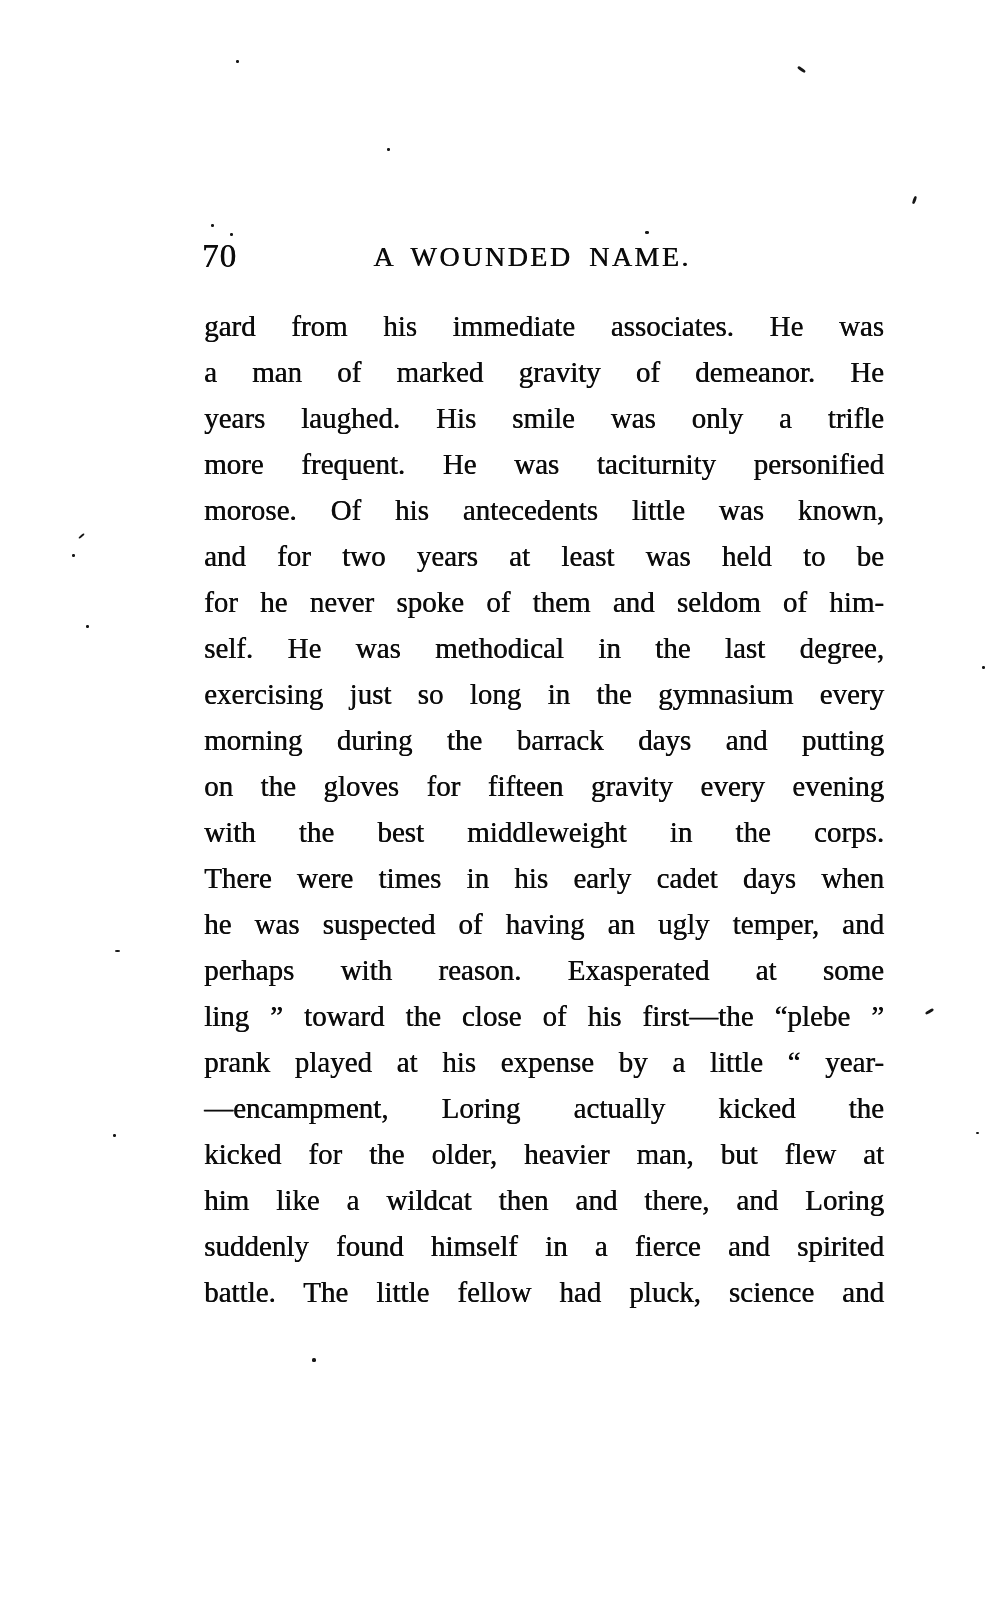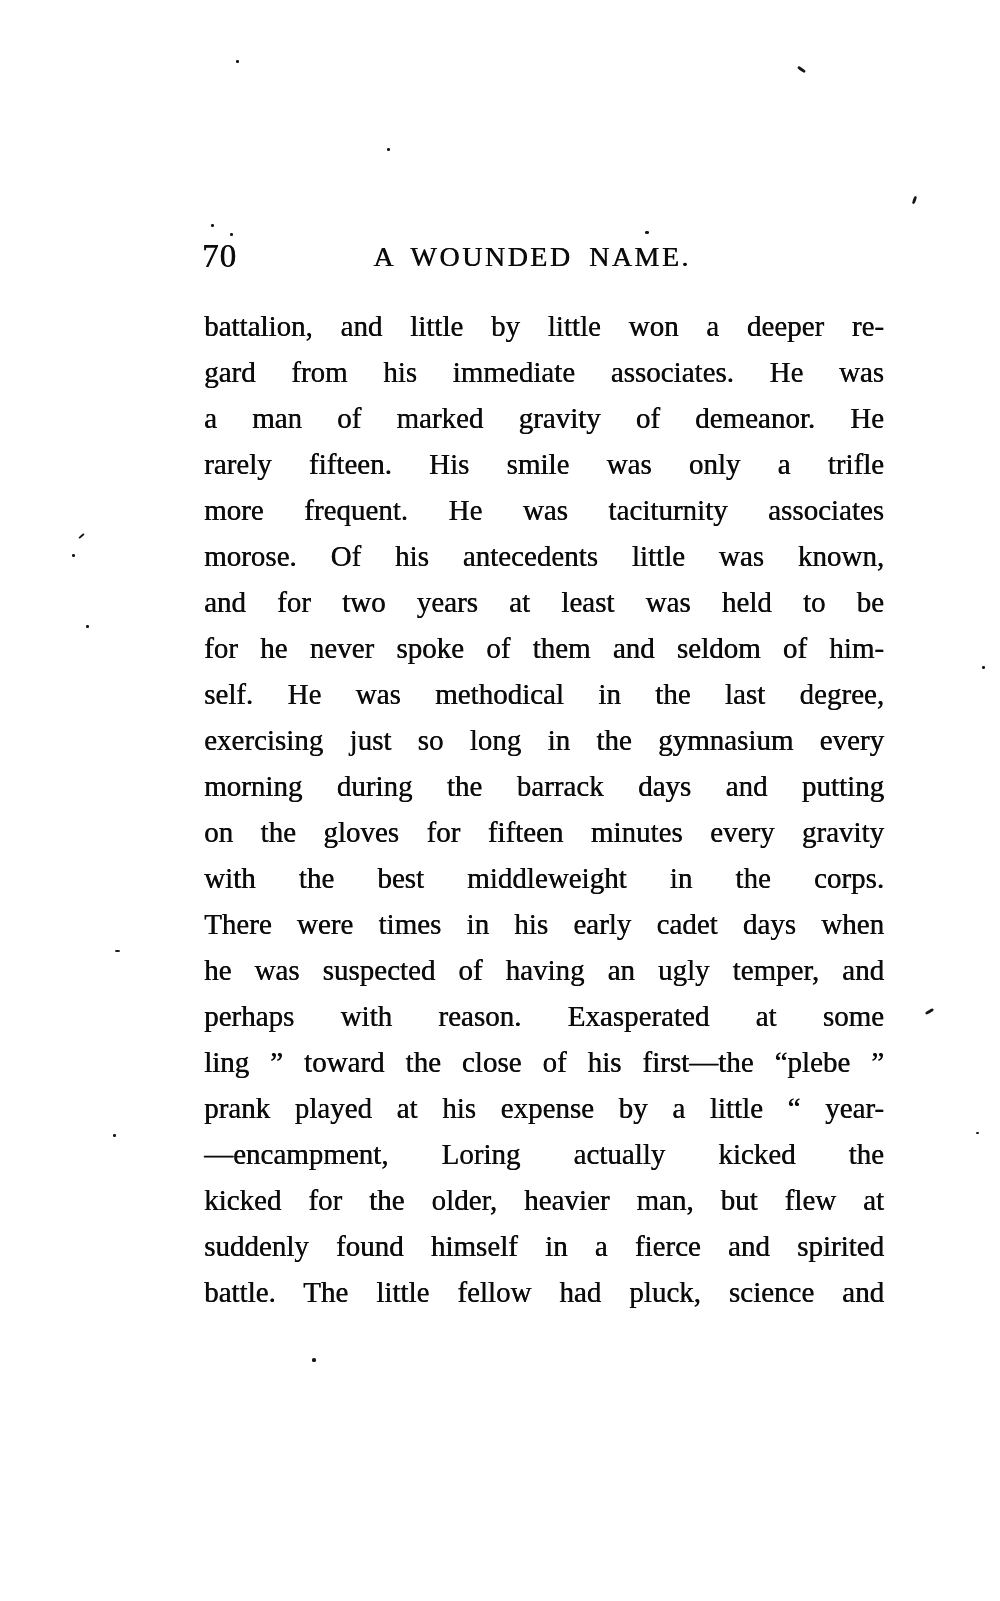--- a/index.html
+++ b/index.html
@@ -66,40 +66,40 @@
 </head>
 <body>
 
 <div class="page" style="background: rgb(255, 255, 255); color: rgb(12, 12, 12);">
 
   <span class="page-num">70</span>
 
   <div class="running-title">A WOUNDED NAME.</div>
 
   <div class="body-text" id="body-text">
-      <div class="line">battalion, and little by little won a deeper re-</div>
       <div class="line">gard from his immediate associates. He was</div>
       <div class="line">a man of marked gravity of demeanor. He</div>
-      <div class="line">rarely fifteen. His smile was only a trifle</div>
-      <div class="line">more frequent. He was taciturnity associates</div>
+      <div class="line">years laughed. His smile was only a trifle</div>
+      <div class="line">more frequent. He was taciturnity personified</div>
       <div class="line">morose. Of his antecedents little was known,</div>
       <div class="line">and for two years at least was held to be</div>
       <div class="line">for he never spoke of them and seldom of him-</div>
       <div class="line">self. He was methodical in the last degree,</div>
       <div class="line">exercising just so long in the gymnasium every</div>
       <div class="line">morning during the barrack days and putting</div>
-      <div class="line">on the gloves for fifteen minutes every gravity</div>
+      <div class="line">on the gloves for fifteen gravity every evening</div>
       <div class="line">with the best middleweight in the corps.</div>
       <div class="line">There were times in his early cadet days when</div>
       <div class="line">he was suspected of having an ugly temper, and</div>
       <div class="line">perhaps with reason. Exasperated at some</div>
       <div class="line">ling ” toward the close of his first—the “plebe ”</div>
       <div class="line">prank played at his expense by a little “ year-</div>
       <div class="line">—encampment, Loring actually kicked the</div>
       <div class="line">kicked for the older, heavier man, but flew at</div>
+      <div class="line">him like a wildcat then and there, and Loring</div>
       <div class="line">suddenly found himself in a fierce and spirited</div>
       <div class="line">battle. The little fellow had pluck, science and</div>
     </div>
 
   <div id="artifacts">
       <div class="speck" style="left: 236px; top: 60px; width: 3px; height: 3px;"></div>
       <div class="speck" style="left: 797px; top: 68px; width: 9px; height: 3px; transform: rotate(35deg);"></div>
       <div class="speck" style="left: 387px; top: 148px; width: 3px; height: 3px;"></div>
       <div class="speck" style="left: 913px; top: 196px; width: 3px; height: 8px; transform: rotate(20deg);"></div>
       <div class="speck" style="left: 211px; top: 224px; width: 3px; height: 3px;"></div>

